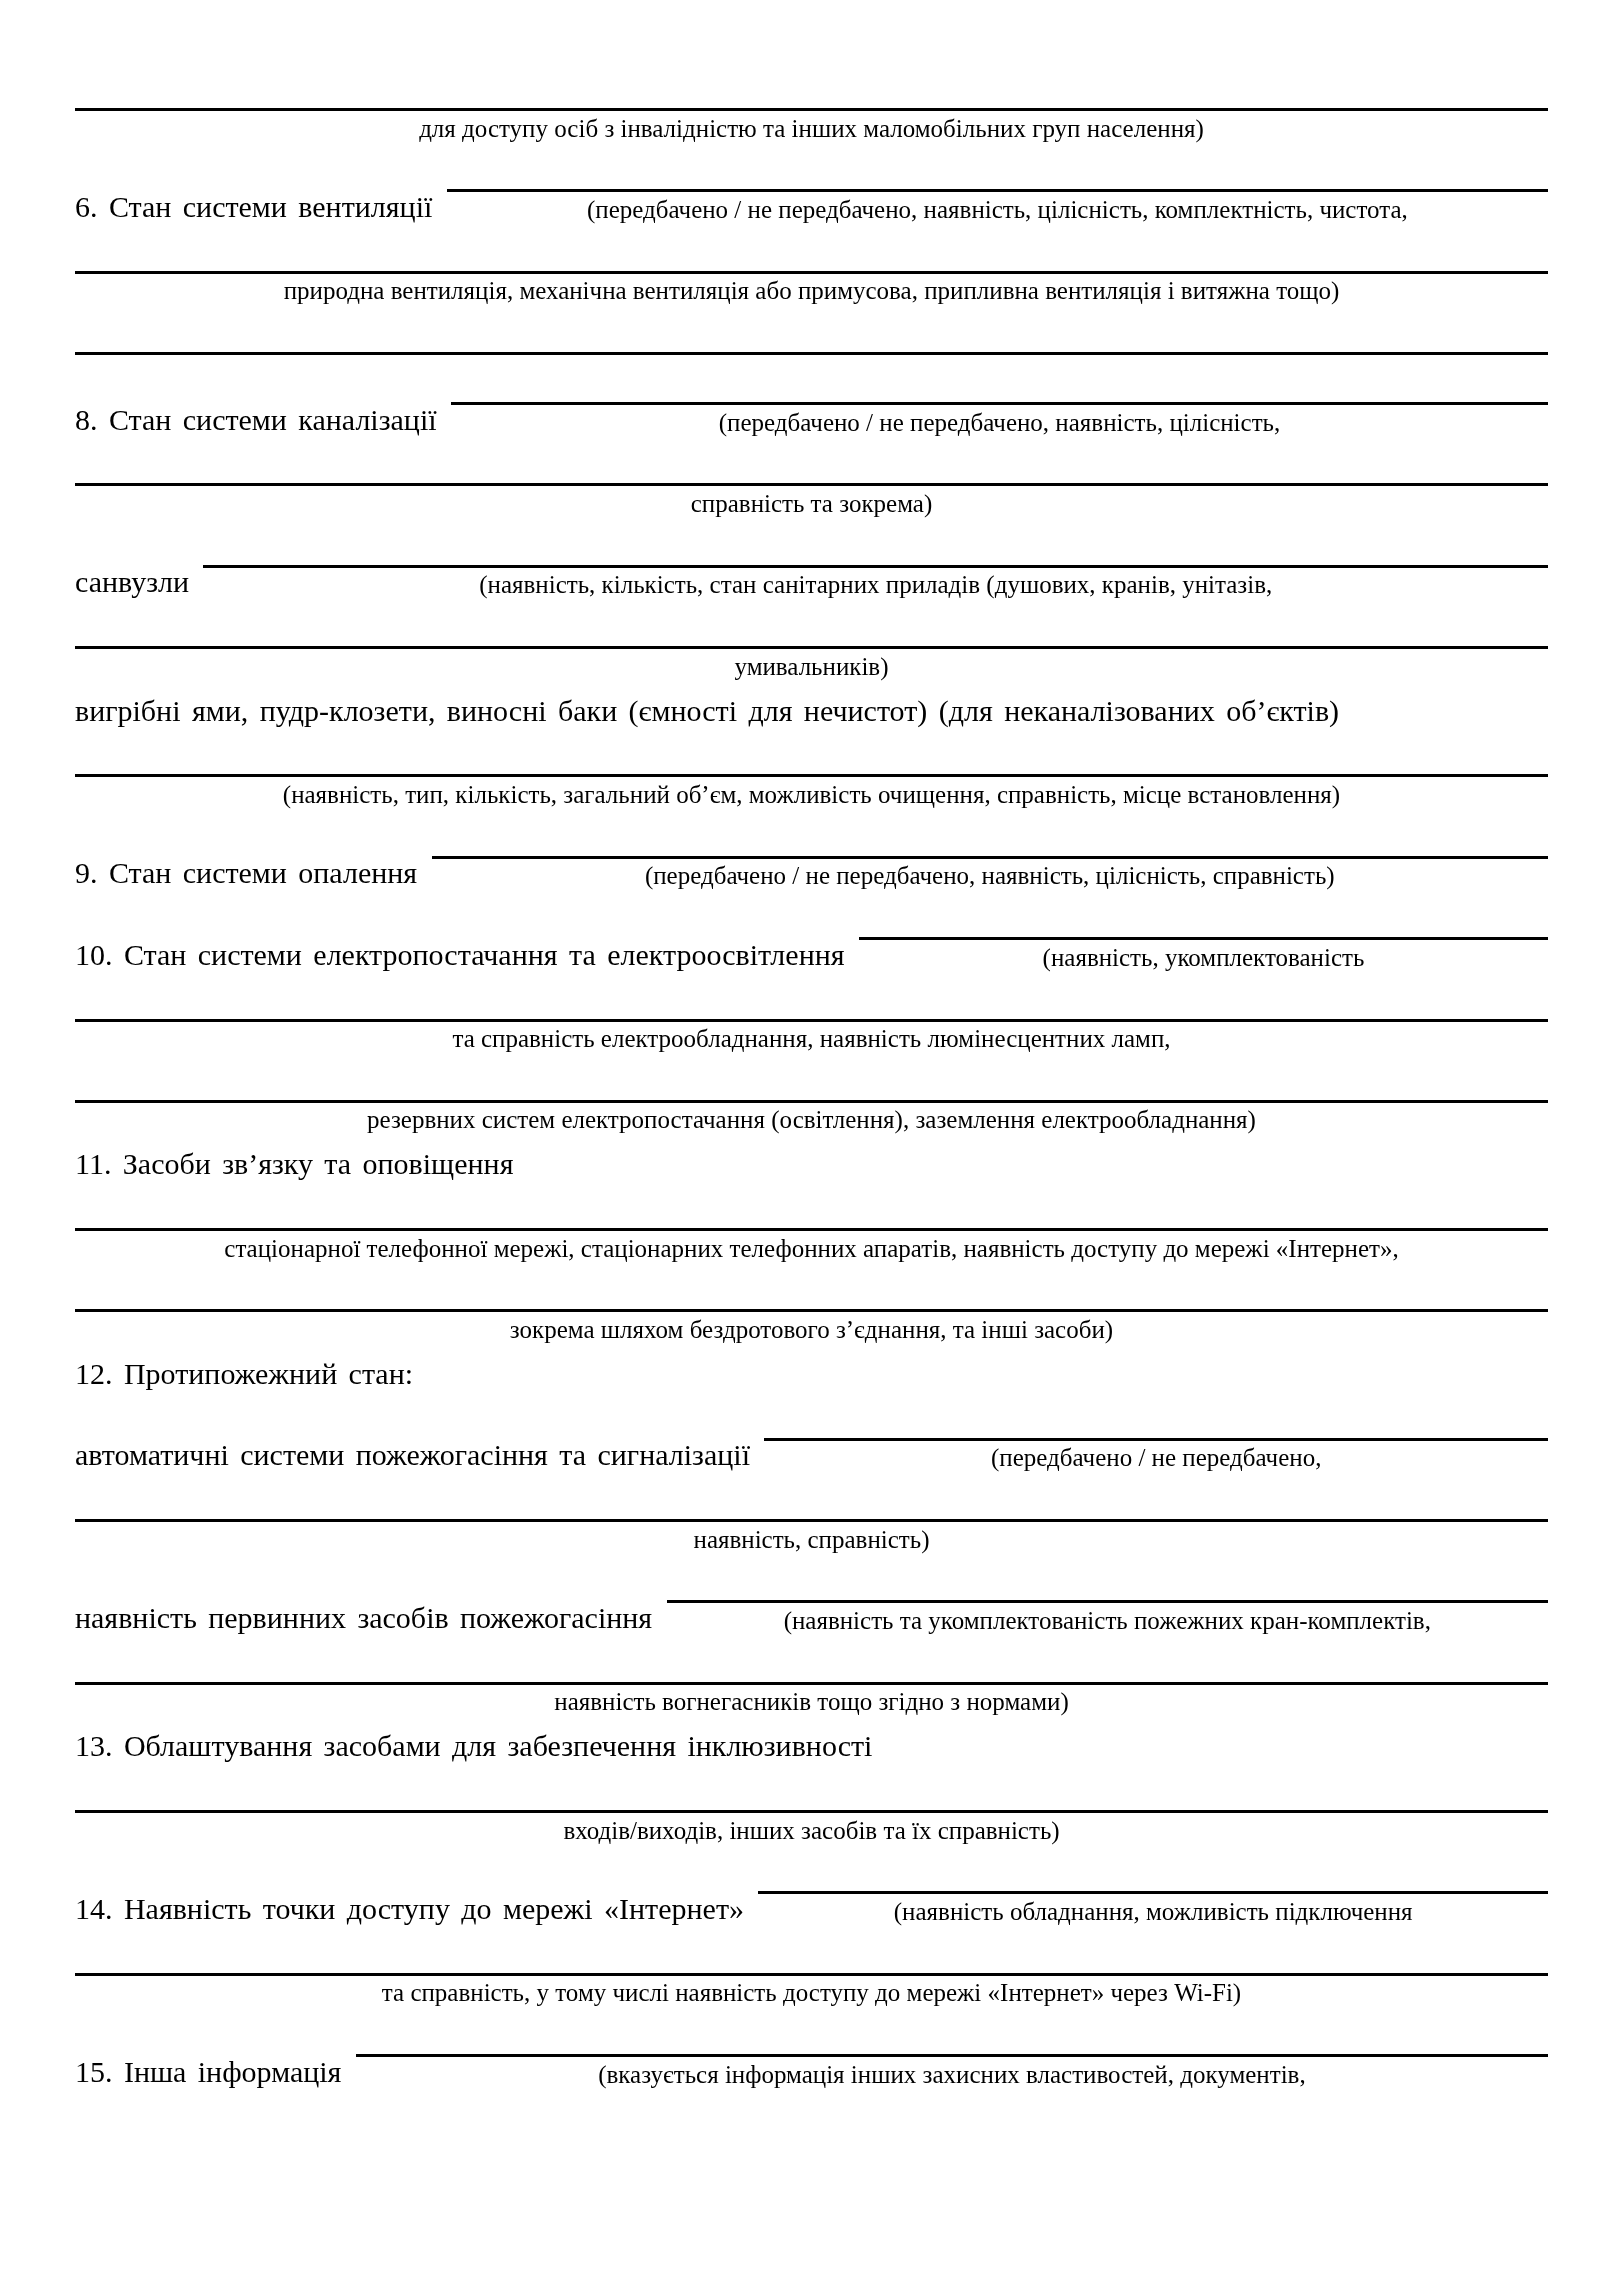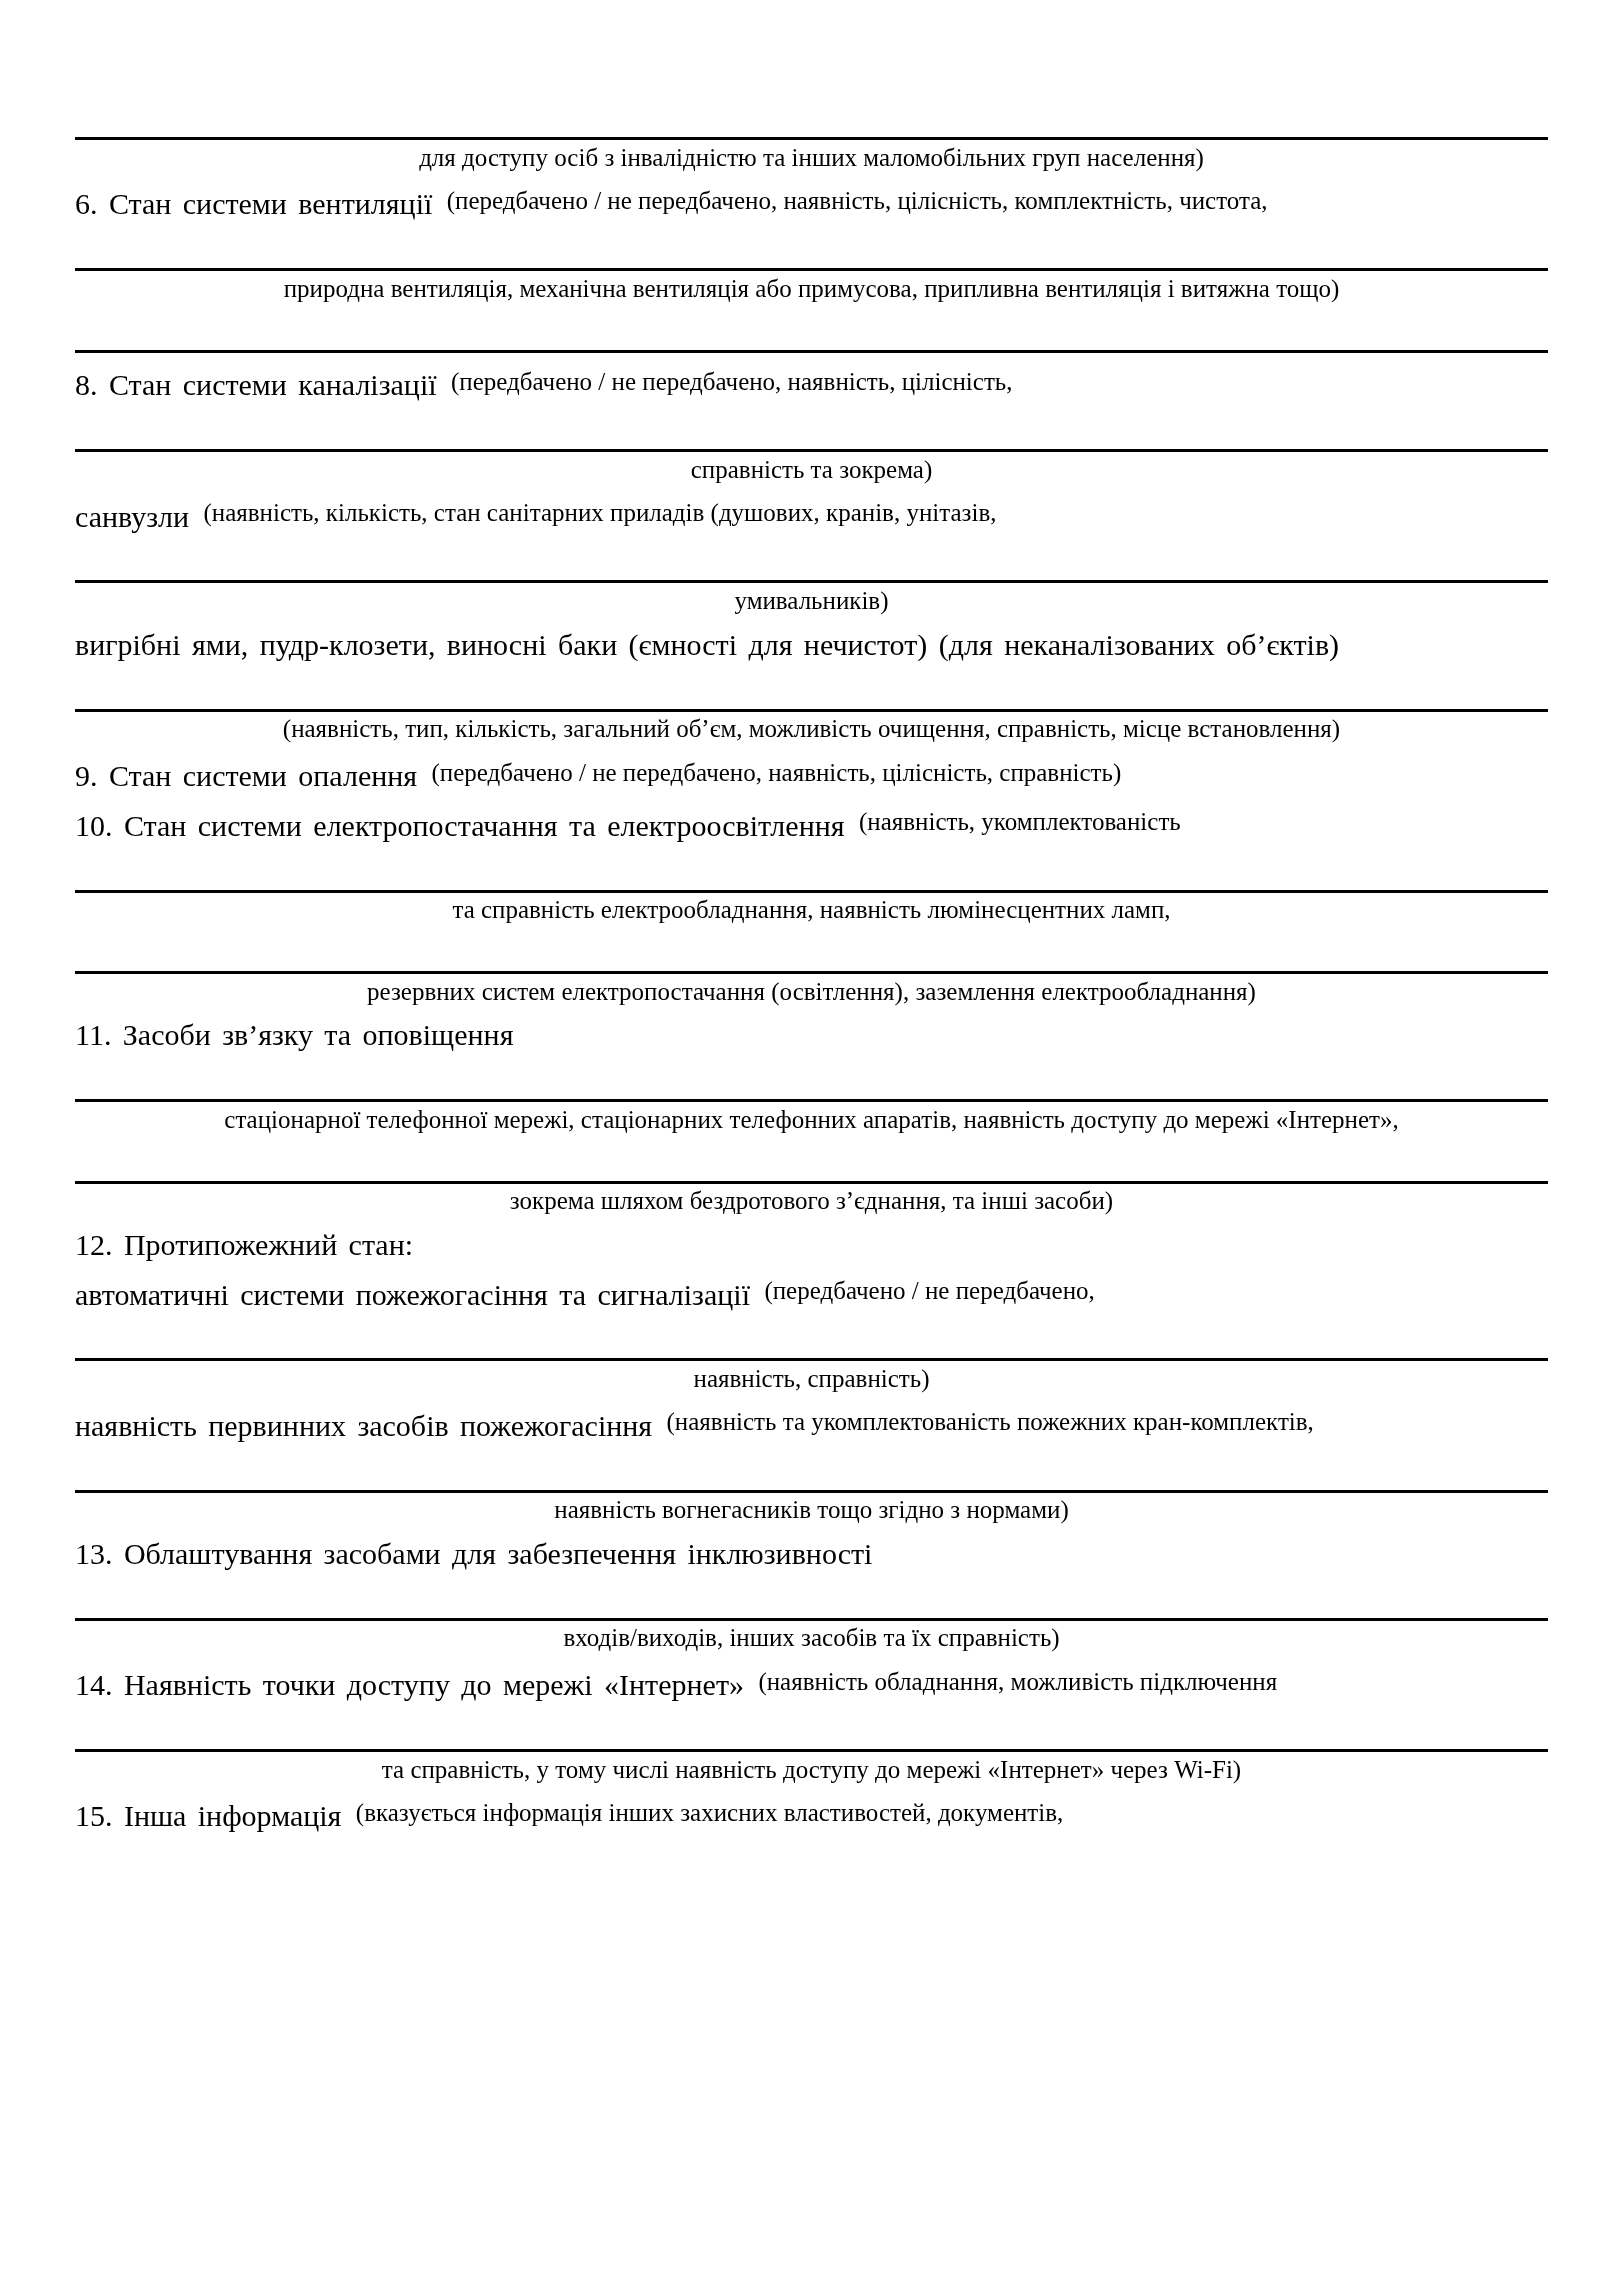--- a/index.html
+++ b/index.html
@@ -1,31 +1,31 @@
 <!DOCTYPE html>
 <html lang="uk" style="font-size:10.5px"><head>
 <meta charset="utf-8">
 <style>
   html,body{margin:0;padding:0;background:#e8e8e8;}
   .page{
     position:relative;
     width:1623px;height:2295px;
     background:#ffffff;color:#000000;
     font-family:"Liberation Serif","DejaVu Serif",serif;
-    padding:102px 75px 0 75px;
+    padding:73px 75px 0 75px;
     box-sizing:border-box;
     overflow:hidden;
   }
   .block{margin-bottom:11.8px;}
   .mainline,.label{
     font-size:30px;line-height:35px;word-spacing:3.9px;white-space:nowrap;
   }
   .field-row{display:flex;align-items:flex-end;}
   .label{flex:0 0 auto;}
-  .tail{flex:1 1 auto;display:flex;flex-direction:row;margin-left:14.4px;min-width:0;}
+  .tail{flex:1 1 auto;display:flex;flex-direction:column;margin-left:14.4px;min-width:0;}
   .line{height:35px;border-bottom:3.3px solid #000;}
   .rule{height:35px;border-bottom:3.3px solid #000;}
   .caption{
     font-size:25px;line-height:29px;margin-top:2.6px;
     text-align:center;white-space:nowrap;
   }
 </style>
 </head>
 <body>
 

